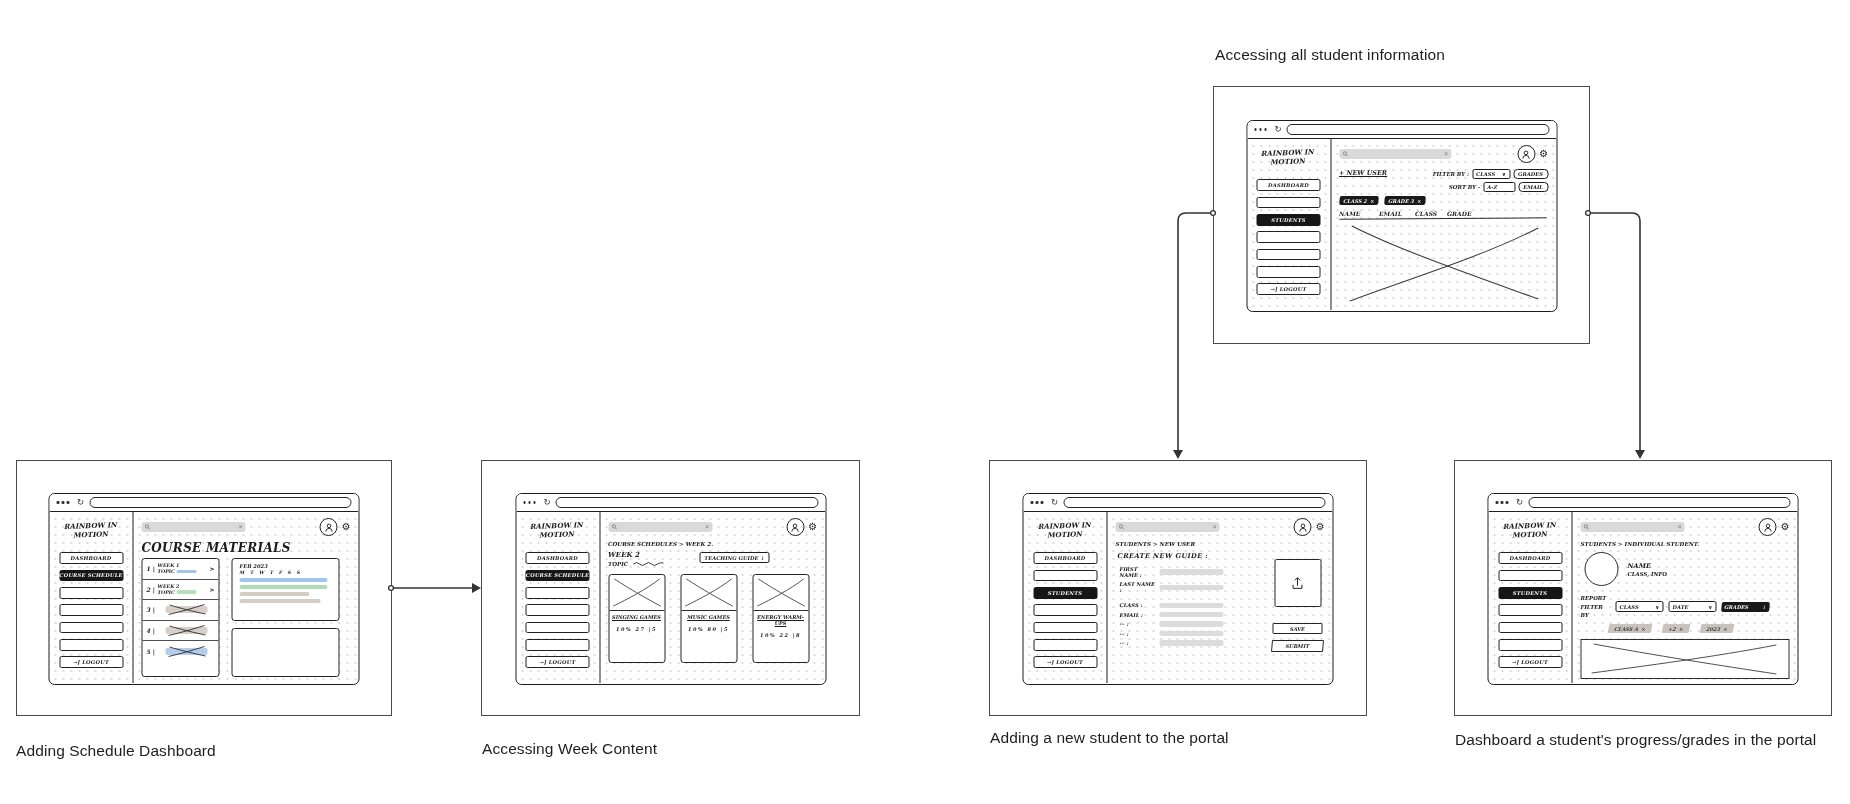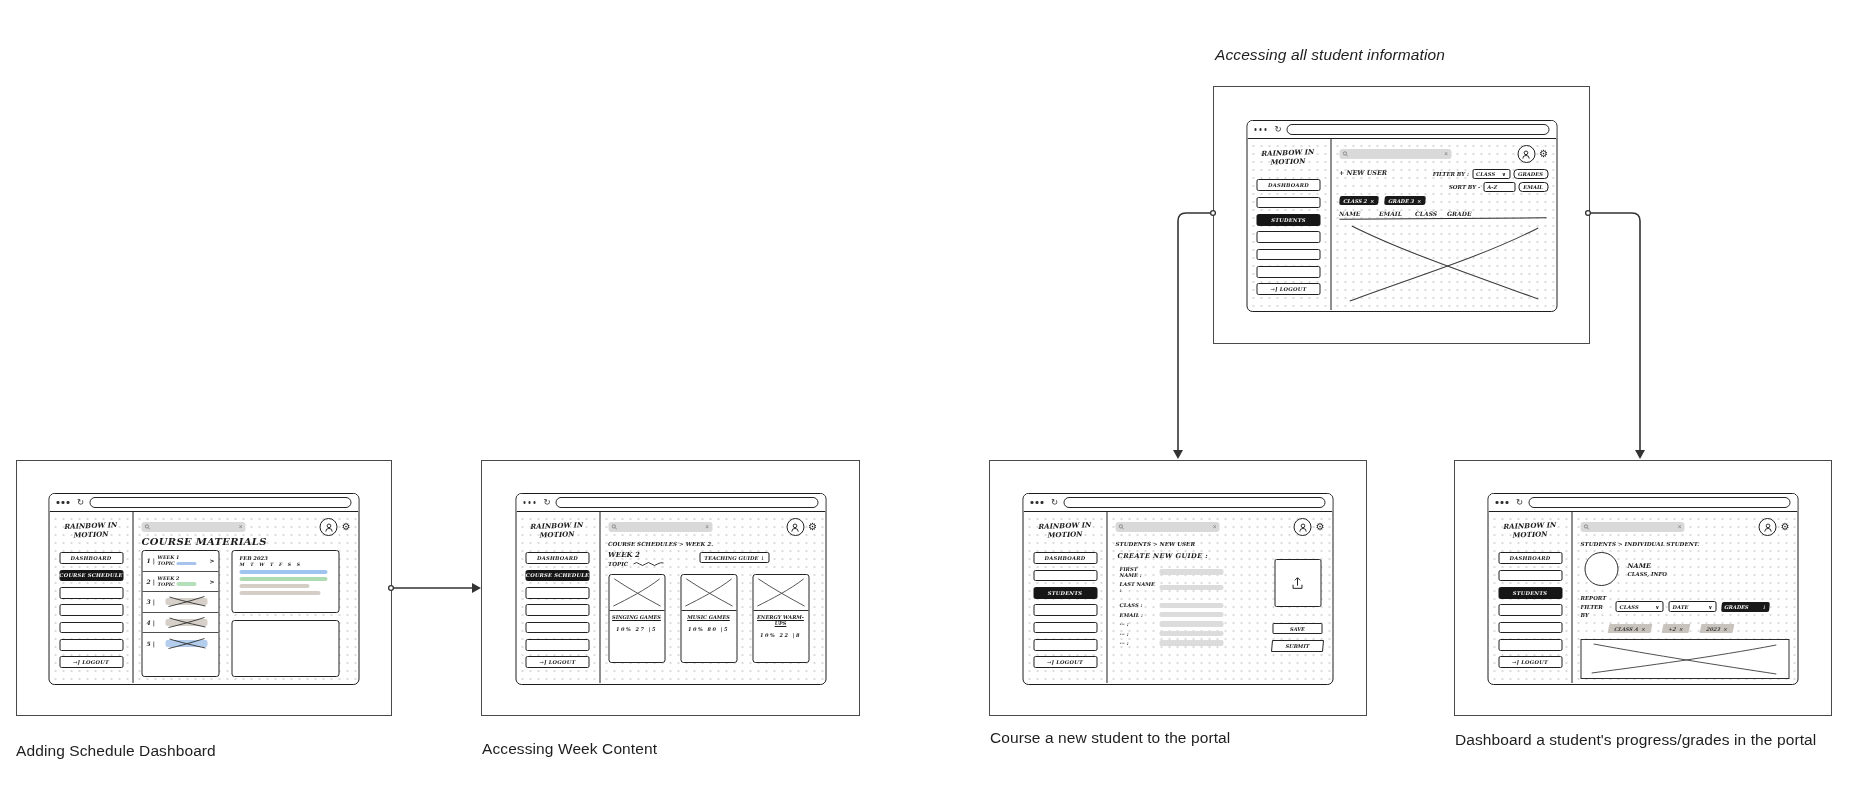--- a/index.html
+++ b/index.html
@@ -36,31 +36,31 @@
   .gear{font-size:10px;color:#1f1f1f;line-height:1;flex:none;}
   .crumb{font-size:5.6px;margin-top:5px;white-space:nowrap;}
   .card{border:1.2px solid #242424;border-radius:3px;background:#fff;box-sizing:border-box;}
   .ddbox{border:1.1px solid #1c1c1c;border-radius:2px;padding:1px 3px;display:inline-flex;align-items:center;justify-content:space-between;gap:4px;font-size:5.2px;background:#fff;}
   .pillbtn{border:1.1px solid #1c1c1c;border-radius:4px;padding:1px 4px;font-size:5.2px;background:#fff;white-space:nowrap;}
   .chipdark{background:#191919;color:#f2f2f2;border-radius:2px;padding:1.5px 4px;font-size:5px;display:inline-flex;align-items:center;gap:3px;transform:skewX(-5deg);white-space:nowrap;}
   .chipdark .hand, .chipdark span{color:#f2f2f2;}
 
   
   .sl-row2{display:flex;margin-top:6px;align-items:flex-start;}
-  .newuser{font-size:6.4px;white-space:nowrap;}
+  .newuser{font-size:6.4px;text-decoration:underline;white-space:nowrap;}
   .sl-filters{margin-left:auto;}
   .fline{display:flex;align-items:center;justify-content:flex-end;gap:3px;font-size:5.4px;margin-bottom:2.5px;}
   .sl-chips{display:flex;gap:7px;margin-top:2px;}
   .sl-thead{display:flex;margin-top:5px;font-size:6px;}
   .sl-thead span:nth-child(1){width:40px;} .sl-thead span:nth-child(2){width:36px;} .sl-thead span:nth-child(3){width:32px;}
   .sl-rule{border-top:1.2px solid #2c2c2c;margin-top:1px;width:99%;transform:rotate(-.4deg);}
   .bigx{width:100%;height:84px;margin-top:2px;}
 
   
-  .cdhead{font-size:10px;letter-spacing:.3px;}
+  .cdhead{font-size:12px;margin-top:5px;letter-spacing:.3px;}
   .cdgrid{display:flex;gap:12px;margin-top:3px;flex:1;}
   .cdlist{width:78px;display:flex;flex-direction:column;}
   .cdrow{display:flex;align-items:center;padding:2px 4px;height:20.5px;border-bottom:1px solid #4e4e4e;box-sizing:border-box;}
   .cdrow:last-child{border-bottom:none;}
   .num{font-size:6px;width:11px;flex:none;}
   .mid{flex:1;display:flex;flex-direction:column;justify-content:center;gap:1px;}
   .t1{font-size:4.8px;line-height:1;}
   .t2row{display:flex;align-items:center;gap:2px;}
   .t2{font-size:4.8px;line-height:1;}
   .hl{width:20px;height:3.5px;border-radius:2px;display:inline-block;}
@@ -110,21 +110,21 @@
   .ddbox.sd{min-width:40px;padding:1.5px 3px;}
   .grbtn{min-width:42px;justify-content:space-between;padding:2px 3px;}
   .sdchips{display:flex;gap:11px;margin-left:28px;margin-top:4px;}
   .chipgray{background:#c9c3bd;color:#3c3c3c;padding:1.5px 6px;font-size:5px;transform:skewX(-12deg);border-radius:1px;display:inline-flex;gap:3px;white-space:nowrap;}
   .sdchart{margin-top:6px;border:1.1px solid #2e2e2e;height:38px;background:#fff;}
   .sdchart svg{width:100%;height:100%;}
 </style>
 </head>
 <body>
 
-<div class="flow-label" style="left:1215px;top:46px;font-style:italic;">Accessing all student information</div>
+<div class="flow-label" style="left:1215px;top:46px;">Accessing all student information</div>
 
 <div class="frame" style="left:1213px;top:86px;width:375px;height:256px;">
   <div class="browser" style="top:33px;">
     <div class="chrome">
       <span class="dots">
           <i></i>
           <i></i>
           <i></i>
         </span>
       <span class="reload">↻</span>
@@ -403,21 +403,21 @@
             </div>
             <div class="hand wct">ENERGY WARM-UPS</div>
             <div class="hand wcm">10% 22 |8</div>
           </div>
         </div>
       </div>
     </div>
   </div>
 </div>
 
-<div class="flow-label" style="left:990px;top:729px;">Course a new student to the portal</div>
+<div class="flow-label" style="left:990px;top:729px;">Adding a new student to the portal</div>
 
 <div class="frame" style="left:989px;top:460px;width:376px;height:254px;">
   <div class="browser" style="top:32px;">
     <div class="chrome">
       <span class="dots">
           <i></i>
           <i></i>
           <i></i>
         </span>
       <span class="reload">↻</span>

